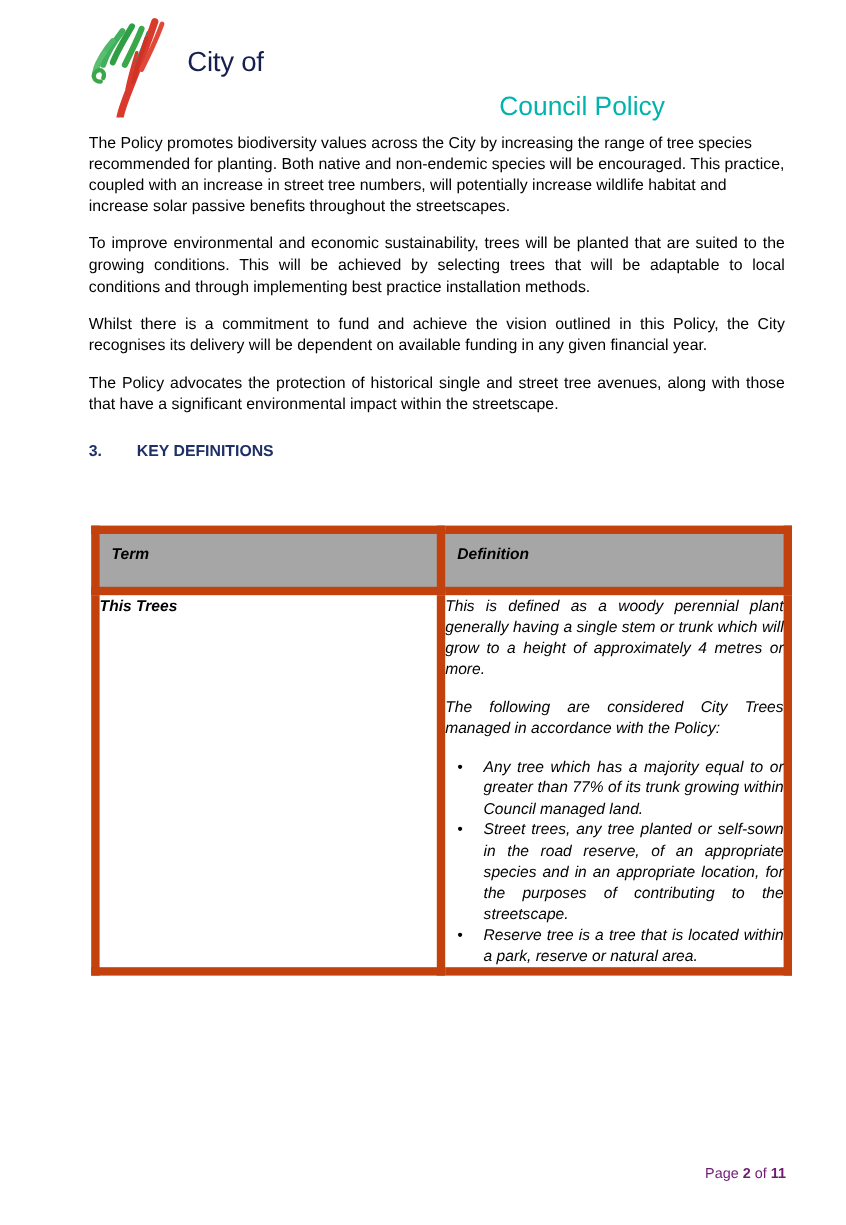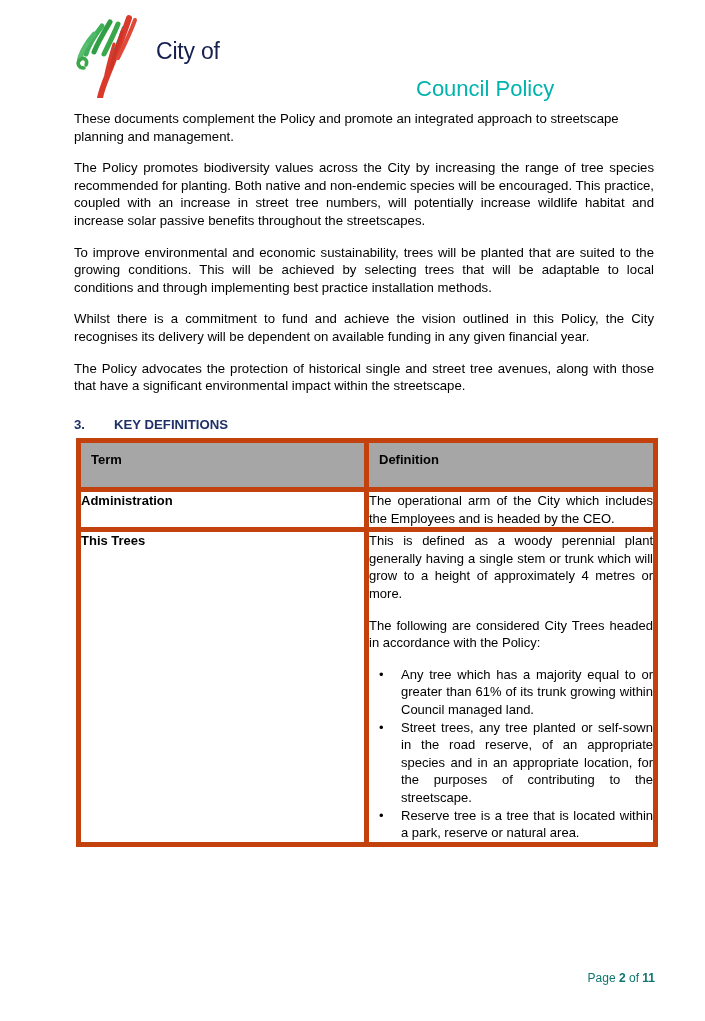--- a/index.html
+++ b/index.html
@@ -110,23 +110,24 @@
   
   .def-table {
     position: absolute;
     left: 64px;
     top: 438px;
     width: 577px;
     border-collapse: collapse;
     table-layout: fixed;
   }
   .def-table td, .def-table th {
-    border: 5px solid #c2410c;
+    border: 7px solid #c2410c;
     vertical-align: top;
     padding: 0;
+    font-style: italic;
   }
   .def-table th {
     background: #a6a6a6;
     height: 35px;
     text-align: left;
     font-size: 13px;
     font-weight: bold;
     padding: 9px 0 0 10px;
   }
   .col-term { width: 288px; }
@@ -174,21 +175,21 @@
     position: absolute;
     left: 0;
     top: 971px;
     width: 705px;
   }
   .page-label {
     position: absolute;
     right: 62px;
     top: 0;
     font-size: 12px;
-    color: #0f766e;
+    color: #701a75;
     white-space: nowrap;
   }
   .page-label b { font-weight: bold; }
 </style>
 </head>
 <body>
 
 <div class="page">
 
   <div class="header">
@@ -218,21 +219,20 @@
       <div class="logo-wordmark">
         <span class="logo-city">City of</span>
       </div>
     </div>
 
     <div class="council-policy">Council Policy</div>
   </div>
 
   <div class="content">
 
-    <p class="body-text">These documents complement the Policy and promote an integrated approach to streetscape planning and management.</p>
     <p class="body-text">The Policy promotes biodiversity values across the City by increasing the range of tree species recommended for planting. Both native and non-endemic species will be encouraged. This practice, coupled with an increase in street tree numbers, will potentially increase wildlife habitat and increase solar passive benefits throughout the streetscapes.</p>
     <p class="body-text">To improve environmental and economic sustainability, trees will be planted that are suited to the growing conditions. This will be achieved by selecting trees that will be adaptable to local conditions and through implementing best practice installation methods.</p>
     <p class="body-text">Whilst there is a commitment to fund and achieve the vision outlined in this Policy, the City recognises its delivery will be dependent on available funding in any given financial year.</p>
     <p class="body-text">The Policy advocates the protection of historical single and street tree avenues, along with those that have a significant environmental impact within the streetscape.</p>
 
     <div class="section-heading">
       <span class="section-number">3.</span>
       <span>KEY DEFINITIONS</span>
     </div>
   </div>
@@ -243,32 +243,26 @@
       <col class="col-def">
     </colgroup>
     <thead>
       <tr>
         <th>Term</th>
         <th>Definition</th>
       </tr>
     </thead>
     <tbody>
       <tr>
-        <td class="cell-term">Administration</td>
-        <td class="cell-def">
-          <p>The operational arm of the City which includes the Employees and is headed by the CEO.</p>
-        </td>
-      </tr>
-      <tr>
         <td class="cell-term">This Trees</td>
         <td class="cell-def">
           <p>This is defined as a woody perennial plant generally having a single stem or trunk which will grow to a height of approximately 4 metres or more.</p>
-          <p>The following are considered City Trees headed in accordance with the Policy:</p>
+          <p>The following are considered City Trees managed in accordance with the Policy:</p>
           <ul class="bullets">
-            <li>Any tree which has a majority equal to or greater than 61% of its trunk growing within Council managed land.</li>
+            <li>Any tree which has a majority equal to or greater than 77% of its trunk growing within Council managed land.</li>
             <li>Street trees, any tree planted or self-sown in the road reserve, of an appropriate species and in an appropriate location, for the purposes of contributing to the streetscape.</li>
             <li>Reserve tree is a tree that is located within a park, reserve or natural area.</li>
           </ul>
         </td>
       </tr>
     </tbody>
   </table>
 
   <div class="footer">
     <div class="page-label">

